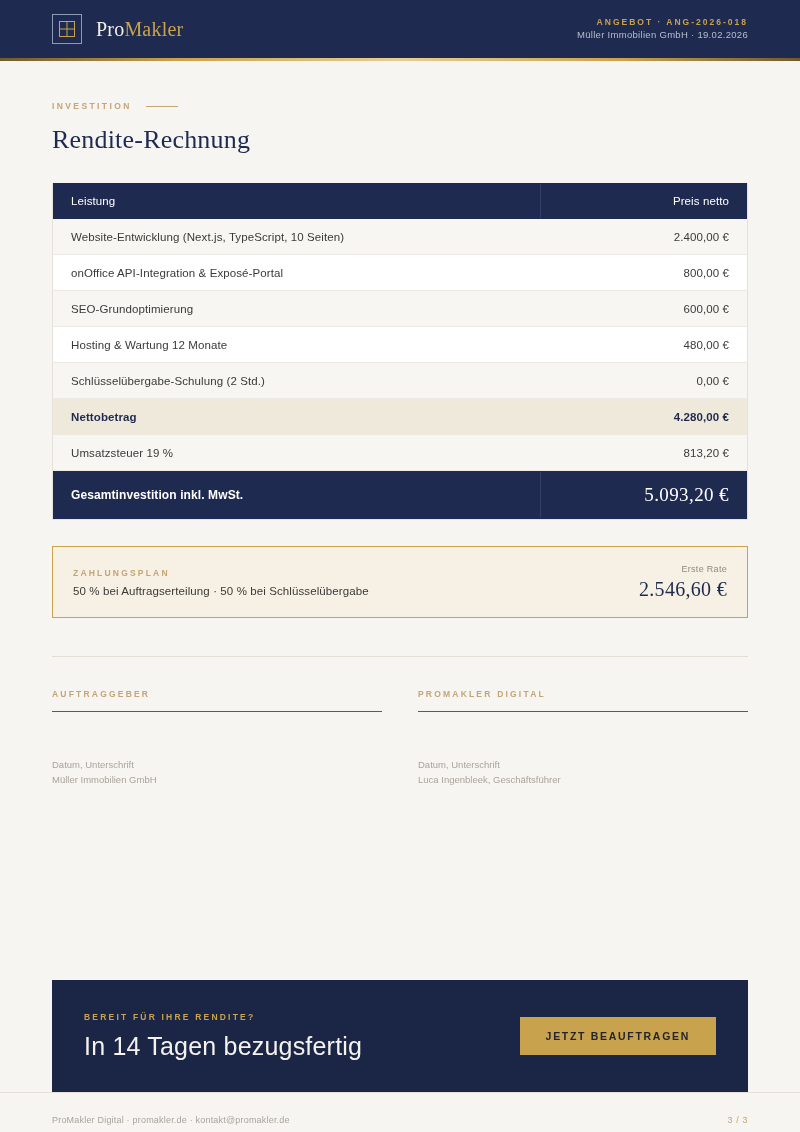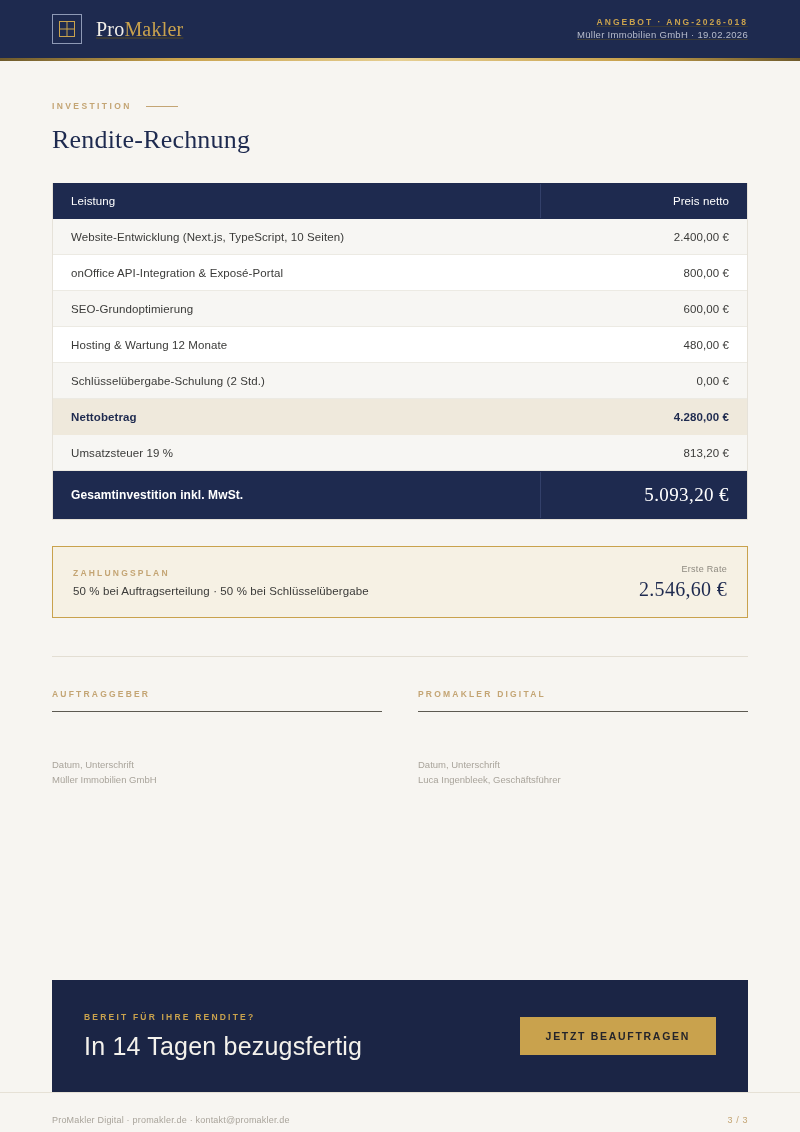--- a/index.html
+++ b/index.html
@@ -34,21 +34,20 @@
   }
 
   
   .masthead{
     background:var(--navy);
     height:58px;
     display:flex;
     align-items:center;
     justify-content:space-between;
     padding:0 52px;
-    text-decoration:underline;
   }
   .brand{display:flex;align-items:center;gap:14px;}
   .brand-mark{
     width:30px;height:30px;
     border:1px solid #8e99b5;
     display:flex;align-items:center;justify-content:center;
     flex:none;
   }
   .brand-mark svg{display:block;}
   .brand-name{

